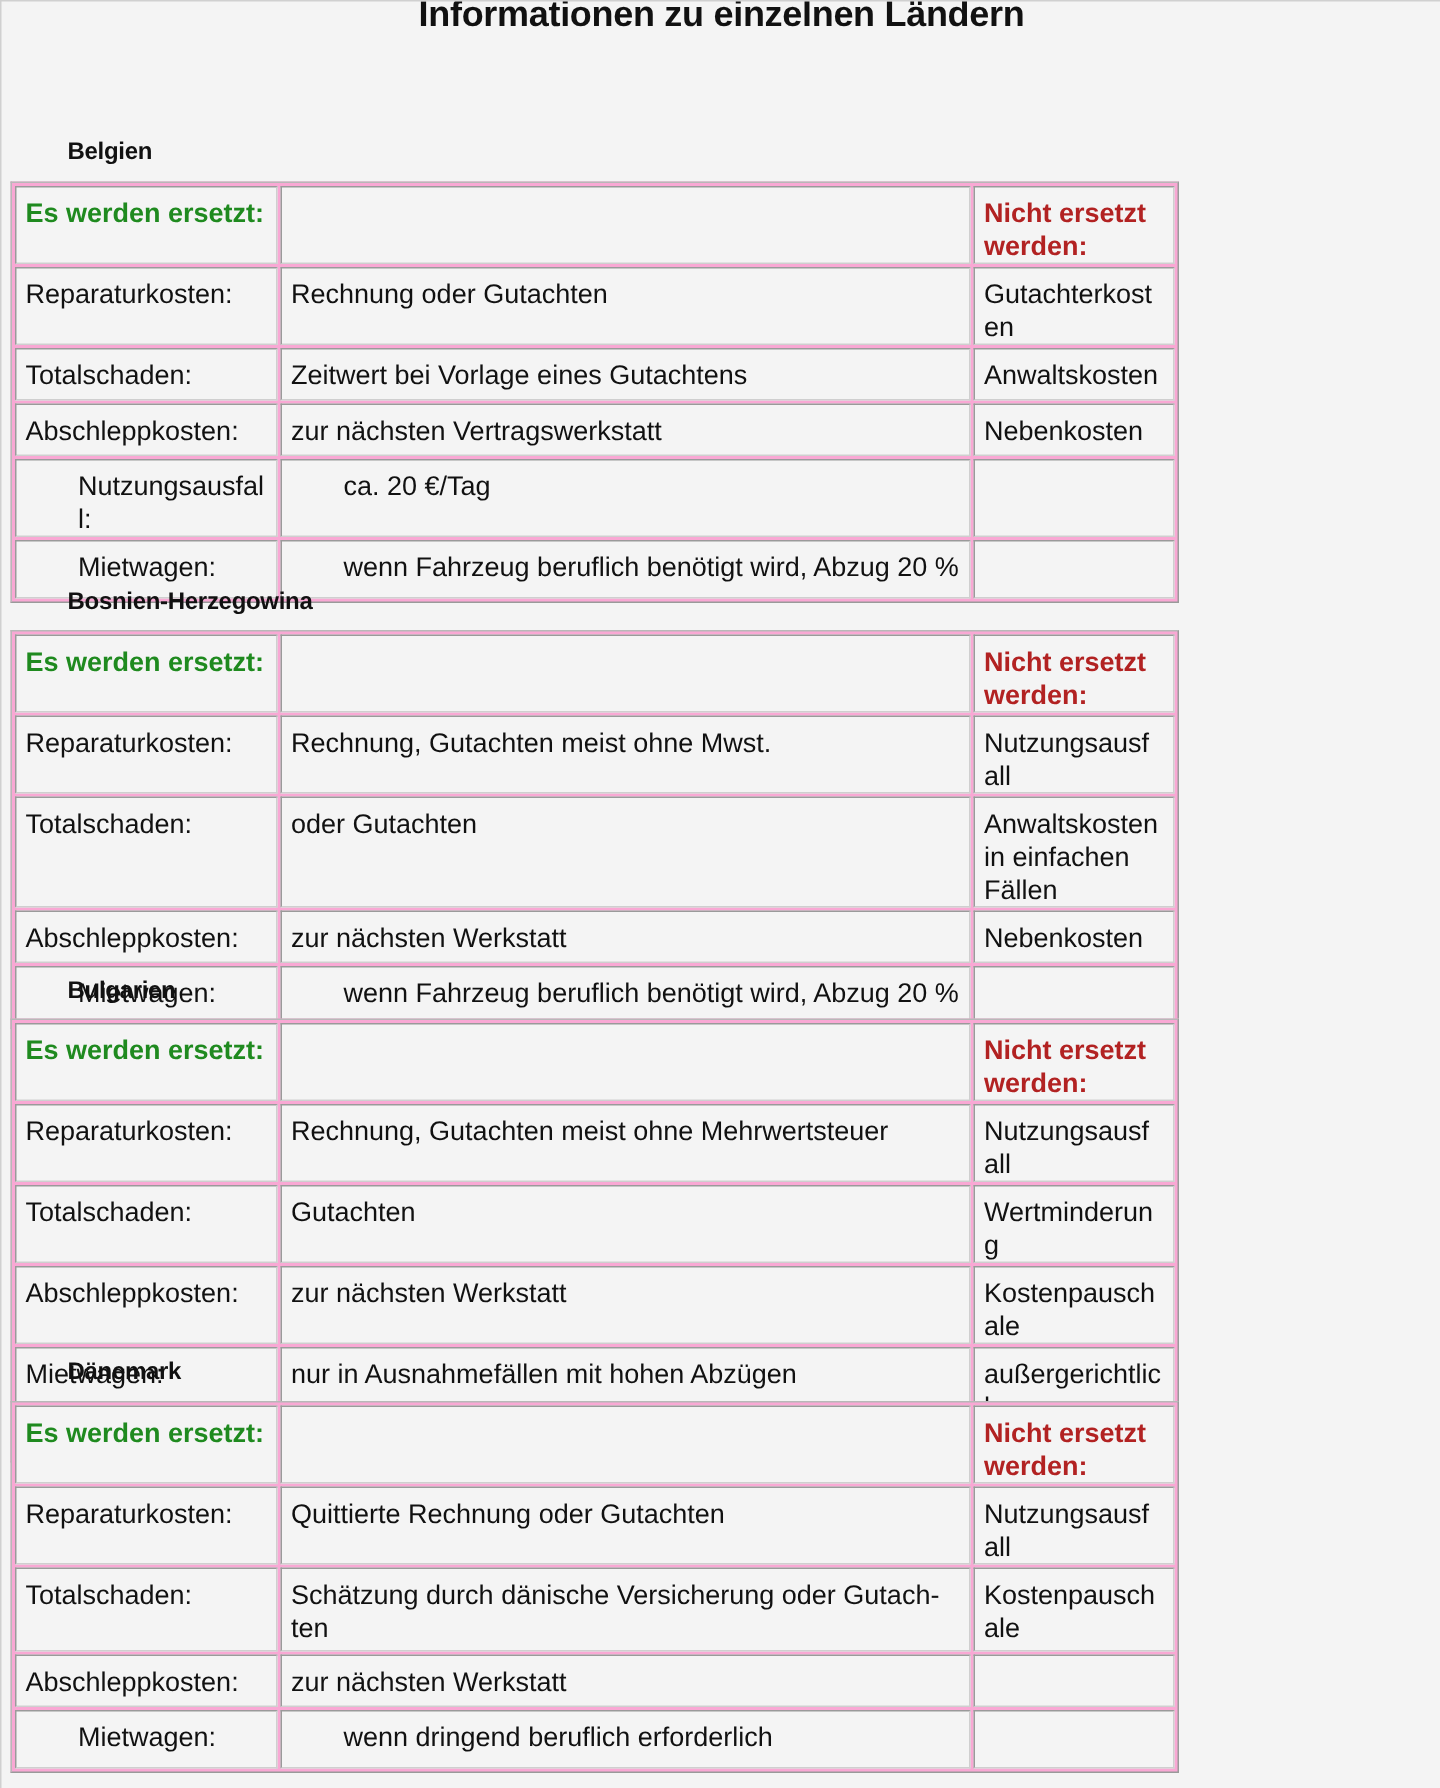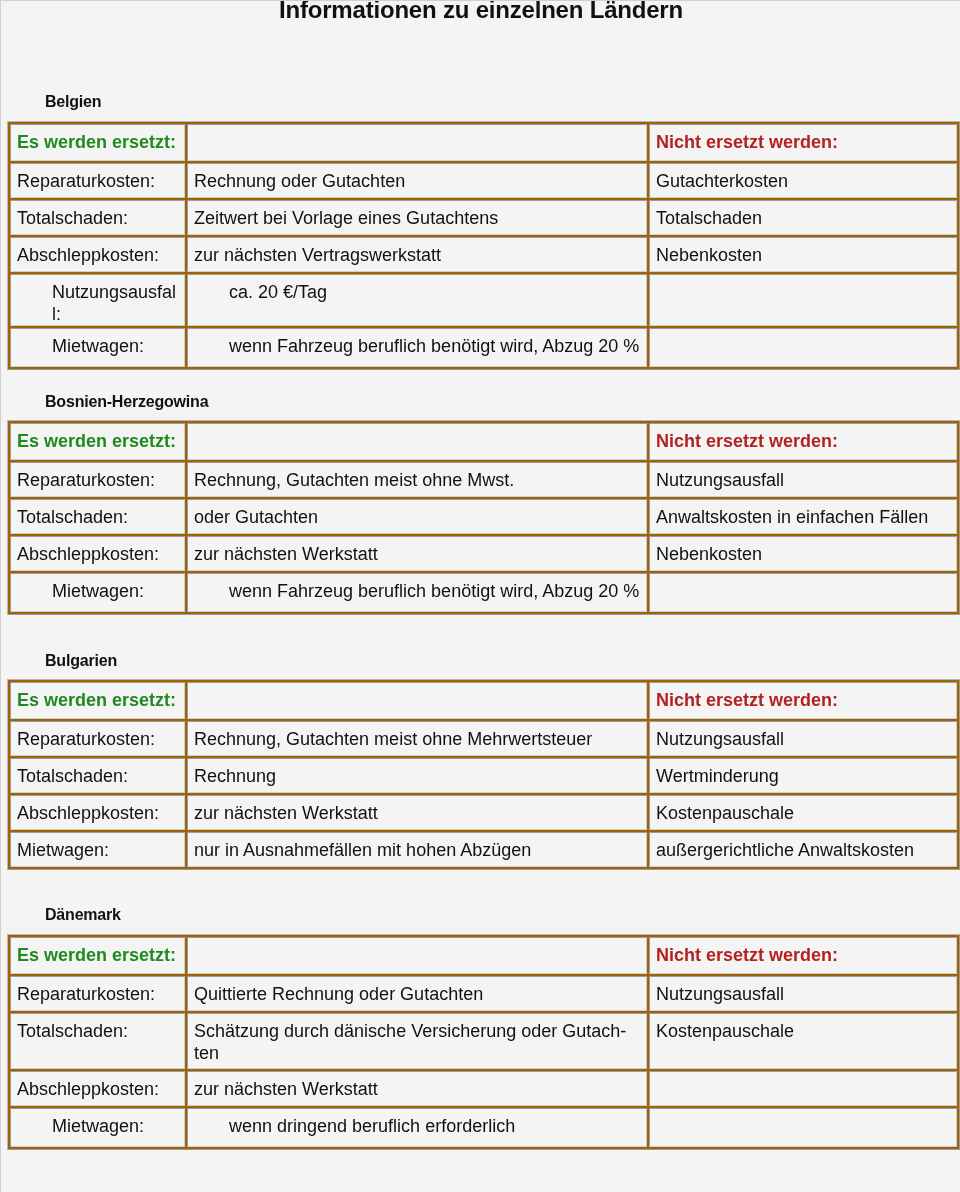--- a/index.html
+++ b/index.html
@@ -33,27 +33,27 @@
       position: absolute;
       left: 44px;
       font-size: 16px;
       font-weight: bold;
       line-height: 30px;
       letter-spacing: -0.2px;
     }
     table.country-table {
       position: absolute;
       left: 6px;
-      width: 953px;
+      width: 779px;
       border-collapse: separate;
       border-spacing: 2px;
       border: 1px solid #b8b8b8;
       border-right-color: #9a9a9a;
       border-bottom-color: #9a9a9a;
-      background: #a16207;
+      background: #f9a8d4;
       table-layout: fixed;
     }
     table.country-table td {
       border: 1px solid #a8a8a8;
       border-top-color: #9a9a9a;
       border-left-color: #9a9a9a;
       border-right-color: #cfcfcf;
       border-bottom-color: #cfcfcf;
       padding: 0 6px;
       font-size: 18px;
@@ -99,21 +99,21 @@
     <td class="hdr-red" style="color: rgb(178, 34, 34);">Nicht ersetzt werden:</td>
   </tr>
   <tr class="row">
     <td>Reparaturkosten:</td>
     <td>Rechnung oder Gutachten</td>
     <td>Gutachterkosten</td>
   </tr>
   <tr class="row">
     <td>Totalschaden:</td>
     <td>Zeitwert bei Vorlage eines Gutachtens</td>
-    <td>Totalschaden</td>
+    <td>Anwaltskosten</td>
   </tr>
   <tr class="row">
     <td>Abschleppkosten:</td>
     <td>zur nächsten Vertragswerkstatt</td>
     <td>Nebenkosten</td>
   </tr>
   <tr class="row-37">
     <td>Nutzungsausfall:</td>
     <td>ca. 20 €/Tag</td>
     <td></td>
@@ -175,21 +175,21 @@
     <td></td>
     <td class="hdr-red" style="color: rgb(178, 34, 34);">Nicht ersetzt werden:</td>
   </tr>
   <tr class="row">
     <td>Reparaturkosten:</td>
     <td>Rechnung, Gutachten meist ohne Mehrwertsteuer</td>
     <td>Nutzungsausfall</td>
   </tr>
   <tr class="row">
     <td>Totalschaden:</td>
-    <td>Rechnung</td>
+    <td>Gutachten</td>
     <td>Wertminderung</td>
   </tr>
   <tr class="row">
     <td>Abschleppkosten:</td>
     <td>zur nächsten Werkstatt</td>
     <td>Kostenpauschale</td>
   </tr>
   <tr class="row">
     <td>Mietwagen:</td>
     <td>nur in Ausnahmefällen mit hohen Abzügen</td>

